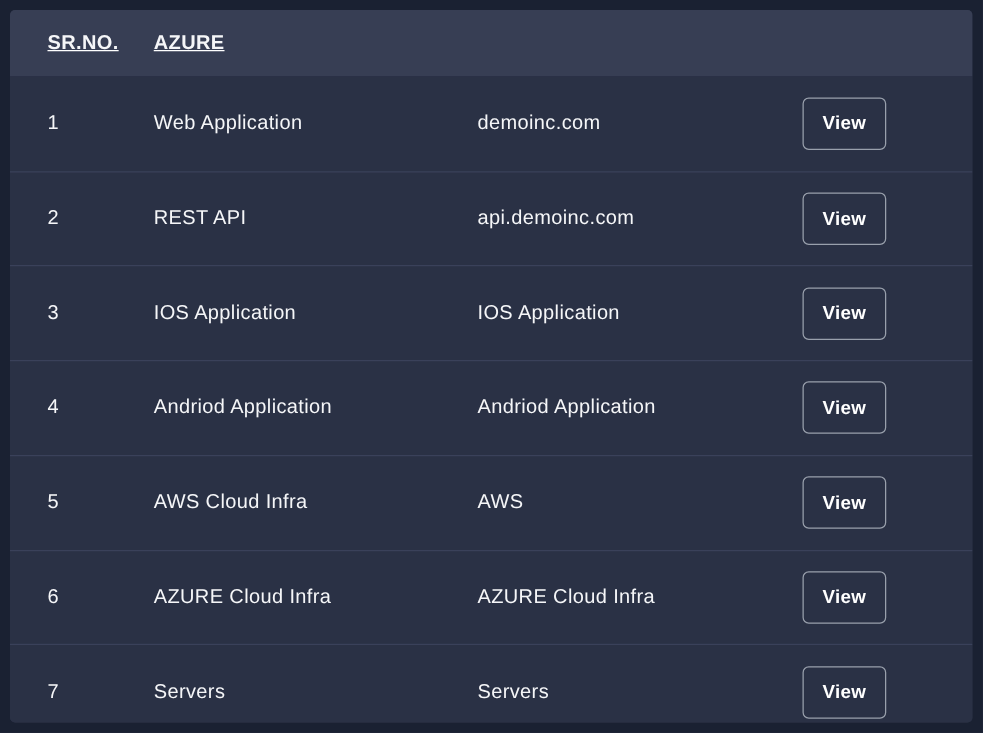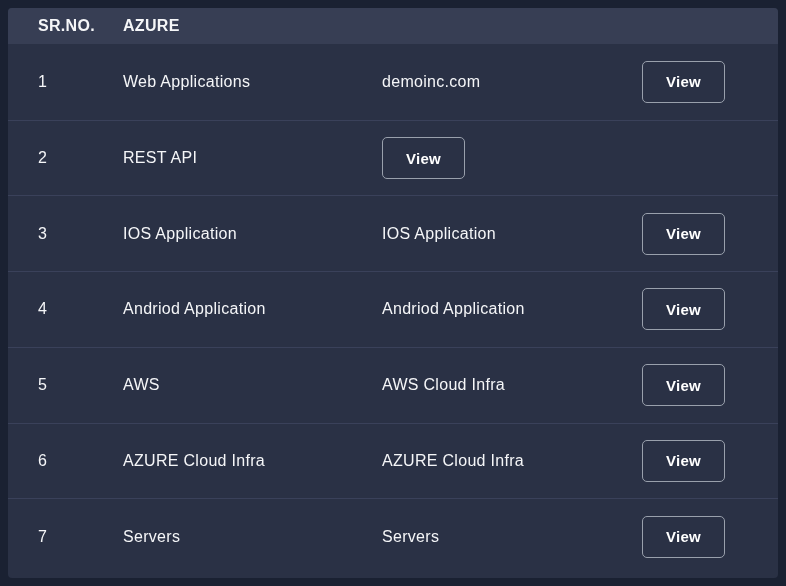--- a/index.html
+++ b/index.html
@@ -27,26 +27,27 @@
     width: 770px;
     height: 570px;
     background: var(--row-bg);
     border-radius: 4px;
     overflow: hidden;
   }
   .thead {
     display: grid;
     grid-template-columns: 115px 259px 260px 1fr;
     align-items: center;
-    height: 36px;
+    height: 53px;
     background: var(--header-bg);
     color: var(--header-text);
     font-size: 13px;
     font-weight: 700;
     letter-spacing: 0.6px;
+    text-decoration: underline;
   }
   .tbody {
     display: grid;
     grid-auto-rows: 1fr;
     height: 530px;
   }
   .tr {
     display: grid;
     grid-template-columns: 115px 259px 260px 1fr;
     align-items: center;
@@ -54,21 +55,21 @@
   }
   .tr + .tr { border-top: 1px solid var(--divider); }
   .td {
     color: var(--body-text);
     font-size: 16px;
     letter-spacing: 0.3px;
   }
   .col-sr { padding-left: 30px; }
   .view-btn {
     display: inline-block;
-    width: 83px;
+    width: 67px;
     height: 42px;
     background: transparent;
     border: 1px solid var(--button-border);
     border-radius: 5px;
     color: var(--button-text);
     font-family: "Liberation Sans", "DejaVu Sans", sans-serif;
     font-size: 15px;
     font-weight: 700;
     letter-spacing: 0.3px;
     cursor: pointer;
@@ -79,30 +80,31 @@
 
 <div class="card">
   <div class="thead">
     <div class="td col-sr">SR.NO.</div>
     <div class="td col-name">AZURE</div>
   </div>
 
   <div class="tbody">
     <div class="tr">
       <div class="td col-sr">1</div>
-      <div class="td col-name">Web Applications</div>
+      <div class="td col-name">Web Application</div>
       <div class="td col-url">demoinc.com</div>
       <div class="td col-inv">
         <button class="view-btn">View</button>
       </div>
     </div>
 
     <div class="tr">
       <div class="td col-sr">2</div>
       <div class="td col-name">REST API</div>
+      <div class="td col-url">api.demoinc.com</div>
       <div class="td col-inv">
         <button class="view-btn">View</button>
       </div>
     </div>
 
     <div class="tr">
       <div class="td col-sr">3</div>
       <div class="td col-name">IOS Application</div>
       <div class="td col-url">IOS Application</div>
       <div class="td col-inv">
@@ -114,22 +116,22 @@
       <div class="td col-sr">4</div>
       <div class="td col-name">Andriod Application</div>
       <div class="td col-url">Andriod Application</div>
       <div class="td col-inv">
         <button class="view-btn">View</button>
       </div>
     </div>
 
     <div class="tr">
       <div class="td col-sr">5</div>
+      <div class="td col-name">AWS Cloud Infra</div>
       <div class="td col-url">AWS</div>
-      <div class="td col-name">AWS Cloud Infra</div>
       <div class="td col-inv">
         <button class="view-btn">View</button>
       </div>
     </div>
 
     <div class="tr">
       <div class="td col-sr">6</div>
       <div class="td col-name">AZURE Cloud Infra</div>
       <div class="td col-url">AZURE Cloud Infra</div>
       <div class="td col-inv">

